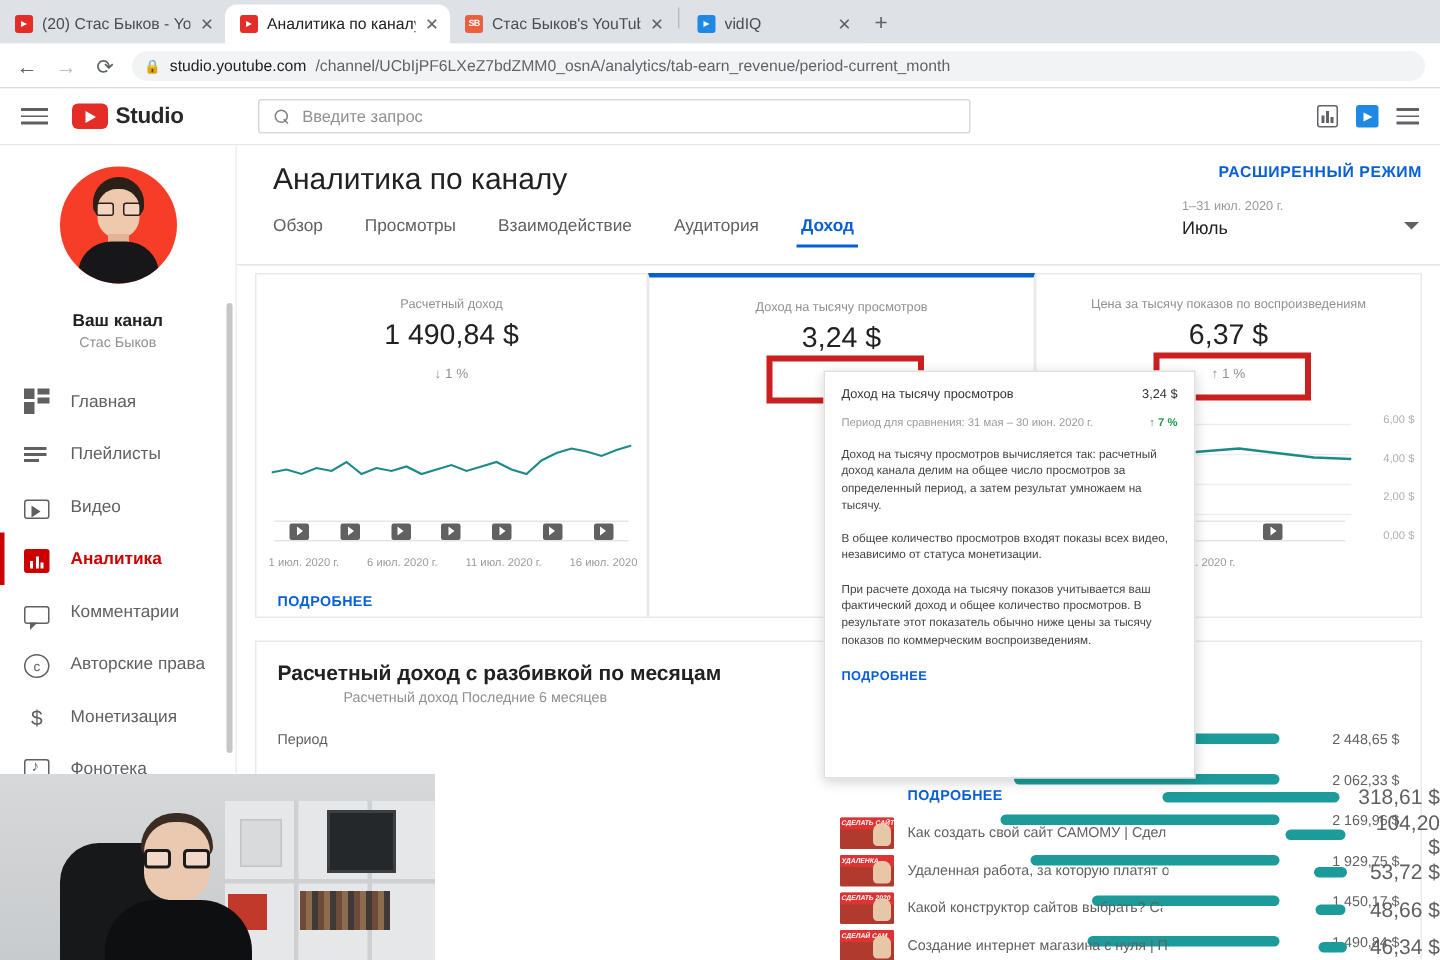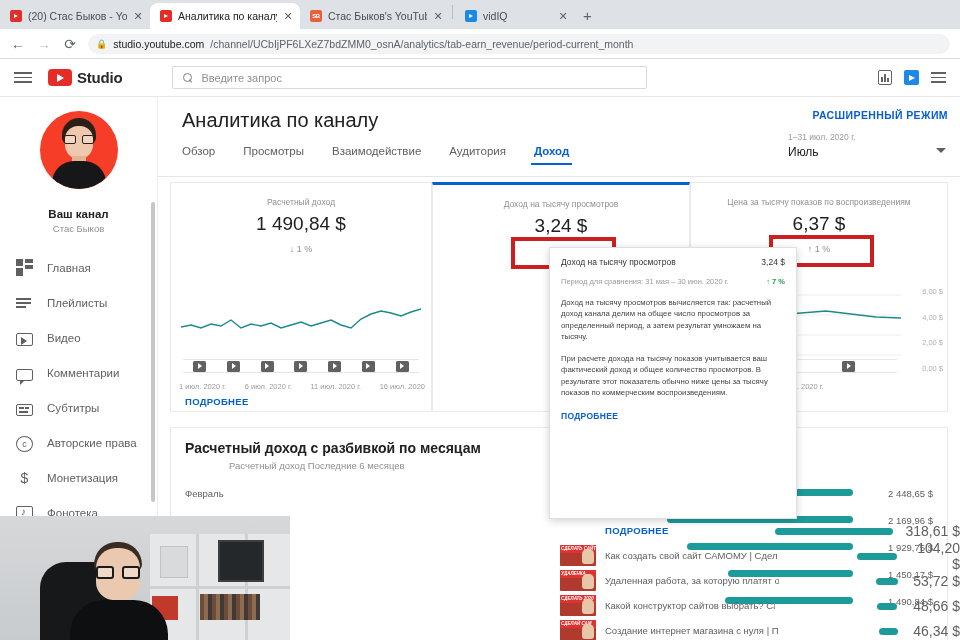--- a/index.html
+++ b/index.html
@@ -184,21 +184,21 @@
   .card.c3 { left:520px; width:258px; }
   .m-label { text-align:center; font-size:8.5px; color:#909090; margin-top:14px; }
   .m-value { text-align:center; font-size:19px; color:#212121; margin-top:6px; }
   .m-delta { text-align:center; font-size:9px; color:#909090; margin-top:9px; }
   .hl-box { position:absolute; border:4px solid #cc1f1f; }
   .hl-2 { left:78px; top:22px; width:105px; height:32px; }
   .hl-3 { left:78px; top:22px; width:105px; height:32px; }
   .m-value-wrap { position:relative; }
 
   
-  .chart-area { position:absolute; left:0; right:0; top:104px; height:110px; }
+  .chart-area { position:absolute; left:0; right:0; top:92px; height:110px; }
   .spark { position:absolute; left:10px; right:10px; top:0; height:72px; }
   .axis-dates { position:absolute; left:8px; right:6px; bottom:6px; display:flex;
       justify-content:space-between; font-size:7.5px; color:#9b9b9b; }
   .play-row { position:absolute; left:12px; right:12px; bottom:24px; height:14px;
       border-top:1px solid #e6e6e6; border-bottom:1px solid #e6e6e6; display:flex;
       align-items:center; justify-content:space-around; }
   .play-chip { width:13px;height:11px;background:#616161;border-radius:1.5px;
      display:flex;align-items:center;justify-content:center;}
   .play-chip::after{content:"";width:0;height:0;border-left:4px solid #fff;
      border-top:3px solid transparent;border-bottom:3px solid transparent;}
@@ -376,31 +376,31 @@
             <i class="l1"></i>
             <i class="l2"></i>
             <i class="l3"></i>
           </span>
         <span>Плейлисты</span>
       </div>
       <div class="nav-item">
         <span class="nav-ic ic-video"></span>
         <span>Видео</span>
       </div>
+      <div class="nav-item active">
+        <span class="nav-ic ic-analytics">
+            <i style="height:5px"></i>
+            <i style="height:8px"></i>
+            <i style="height:4px"></i>
+          </span>
+        <span>Аналитика</span>
+      </div>
       <div class="nav-item">
         <span class="nav-ic ic-comment"></span>
         <span>Комментарии</span>
-      </div>
-      <div class="nav-item">
-        <span class="nav-ic ic-sub">
-            <i class="s1"></i>
-            <i class="s2"></i>
-            <i class="s3"></i>
-          </span>
-        <span>Субтитры</span>
       </div>
       <div class="nav-item">
         <span class="nav-ic ic-copy">c</span>
         <span>Авторские права</span>
       </div>
       <div class="nav-item">
         <span class="nav-ic ic-money">$</span>
         <span>Монетизация</span>
       </div>
       <div class="nav-item">
@@ -501,25 +501,32 @@
           </div>
         </div>
       </div>
     </div>
 
     <div class="bottom-panel">
       <div class="bp-title">Расчетный доход с разбивкой по месяцам</div>
       <div class="bp-sub">Расчетный доход  Последние 6 месяцев</div>
       <div class="bars">
         <div class="bar-row">
-          <span class="bar-label">Февраль</span>
+          <span class="bar-label">Период</span>
           <span class="bar-track">
               <i class="bar-fill" style="width:210px"></i>
             </span>
           <span class="bar-val">2 448,65 $</span>
+        </div>
+        <div class="bar-row">
+          <span class="bar-label">Март</span>
+          <span class="bar-track">
+              <i class="bar-fill" style="width:177px"></i>
+            </span>
+          <span class="bar-val">2 062,33 $</span>
         </div>
         <div class="bar-row">
           <span class="bar-label">Апрель</span>
           <span class="bar-track">
               <i class="bar-fill" style="width:186px"></i>
             </span>
           <span class="bar-val">2 169,96 $</span>
         </div>
         <div class="bar-row">
           <span class="bar-label">Май</span>
@@ -608,20 +615,21 @@
   <div class="tooltip">
     <div class="tt-row">
       <span>Доход на тысячу просмотров</span>
       <span>3,24 $</span>
     </div>
     <div class="tt-row2">
       <span>Период для сравнения: 31 мая – 30 июн. 2020 г.</span>
       <span class="tt-pct">↑ 7 %</span>
     </div>
     <div class="tt-p">Доход на тысячу просмотров вычисляется так: расчетный доход канала делим на общее число просмотров за определенный период, а затем результат умножаем на тысячу.</div>
+    <div class="tt-p">В общее количество просмотров входят показы всех видео, независимо от статуса монетизации.</div>
     <div class="tt-p">При расчете дохода на тысячу показов учитывается ваш фактический доход и общее количество просмотров. В результате этот показатель обычно ниже цены за тысячу показов по коммерческим воспроизведениям.</div>
     <div class="tt-more">ПОДРОБНЕЕ</div>
   </div>
 
   <div class="webcam">
     <div class="wc-wall"></div>
     <div class="wc-shelf">
         <i class="h1"></i>
         <i class="v1"></i>
         <i class="v2"></i>

